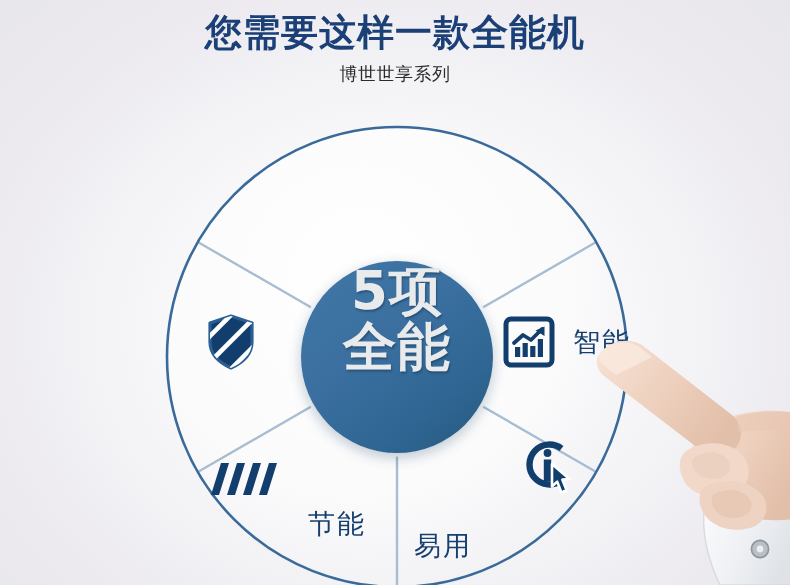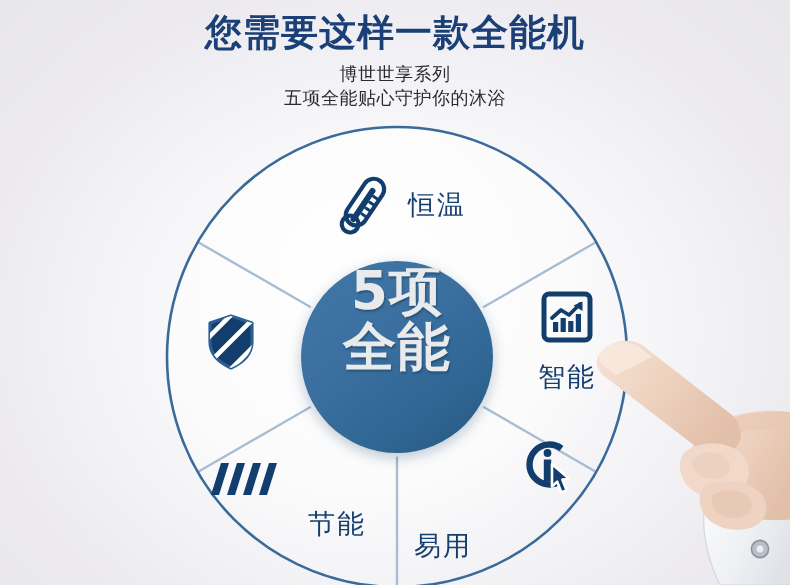--- a/index.html
+++ b/index.html
@@ -130,21 +130,21 @@
     height: 70px;
     flex-direction: row;
     gap: 16px;
   }
   
   .spoke-right {
     left: 340px;
     top: 140px;
     width: 130px;
     height: 160px;
-    flex-direction: column;
+    flex-direction: row;
     gap: 18px;
   }
   
   .spoke-left {
     left: 4px;
     top: 140px;
     width: 130px;
     height: 160px;
     flex-direction: column;
     gap: 22px;
@@ -185,21 +185,20 @@
   .hand svg { display: block; width: 100%; height: 100%; }
 </style>
 </head>
 <body>
 
 <div id="poster">
 
   <div class="header">
     <h1 class="headline">您需要这样一款全能机</h1>
     <p class="subline first">博世世享系列</p>
-    <p class="subline">五项全能贴心守护你的沐浴</p>
   </div>
 
   <div class="wheel-wrap">
 
     <svg class="wheel-svg" viewBox="0 0 470 470">
       <defs>
         <radialGradient id="innerFill" cx="42%" cy="34%" r="72%">
           <stop offset="0%" stop-color="#ffffff"></stop>
           <stop offset="62%" stop-color="#fbfbfc"></stop>
           <stop offset="100%" stop-color="#f1f1f4"></stop>
@@ -222,38 +221,20 @@
       </g>
 
       <circle cx="235" cy="235" r="230" fill="none" stroke="#3a6a99" stroke-width="2.6"></circle>
     </svg>
 
     <div class="center-disc">
       <span class="center-line l1">5项</span>
       <span class="center-line l2">全能</span>
     </div>
 
-    <div class="spoke spoke-top">
-      <span class="spoke-icon">
-        <svg width="58" height="66" viewBox="0 0 58 66">
-          <g transform="rotate(34 29 33)">
-            <rect x="18.5" y="3.5" width="21" height="52" rx="10.5" ry="10.5" fill="none" stroke="#123e6e" stroke-width="4.2"></rect>
-            <circle cx="29" cy="56" r="8.4" fill="none" stroke="#123e6e" stroke-width="4.2"></circle>
-            <rect x="26" y="13" width="6" height="40" rx="3" fill="#123e6e"></rect>
-            <g stroke="#123e6e" stroke-width="3" stroke-linecap="round">
-              <line x1="33" y1="20" x2="38" y2="20"></line>
-              <line x1="33" y1="27" x2="38" y2="27"></line>
-              <line x1="33" y1="34" x2="38" y2="34"></line>
-              <line x1="33" y1="41" x2="38" y2="41"></line>
-            </g>
-          </g>
-        </svg>
-      </span>
-      <span class="spoke-label">恒温</span>
-    </div>
 
     <div class="spoke spoke-right">
       <span class="spoke-icon">
         <svg width="52" height="52" viewBox="0 0 52 52">
           <rect x="3" y="3" width="46" height="46" rx="5" ry="5" fill="none" stroke="#123e6e" stroke-width="5"></rect>
           <g fill="#123e6e">
             <rect x="12" y="31" width="5.2" height="10"></rect>
             <rect x="19.6" y="27" width="5.2" height="14"></rect>
             <rect x="27.2" y="30" width="5.2" height="11"></rect>
             <rect x="34.8" y="23" width="5.2" height="18"></rect>

